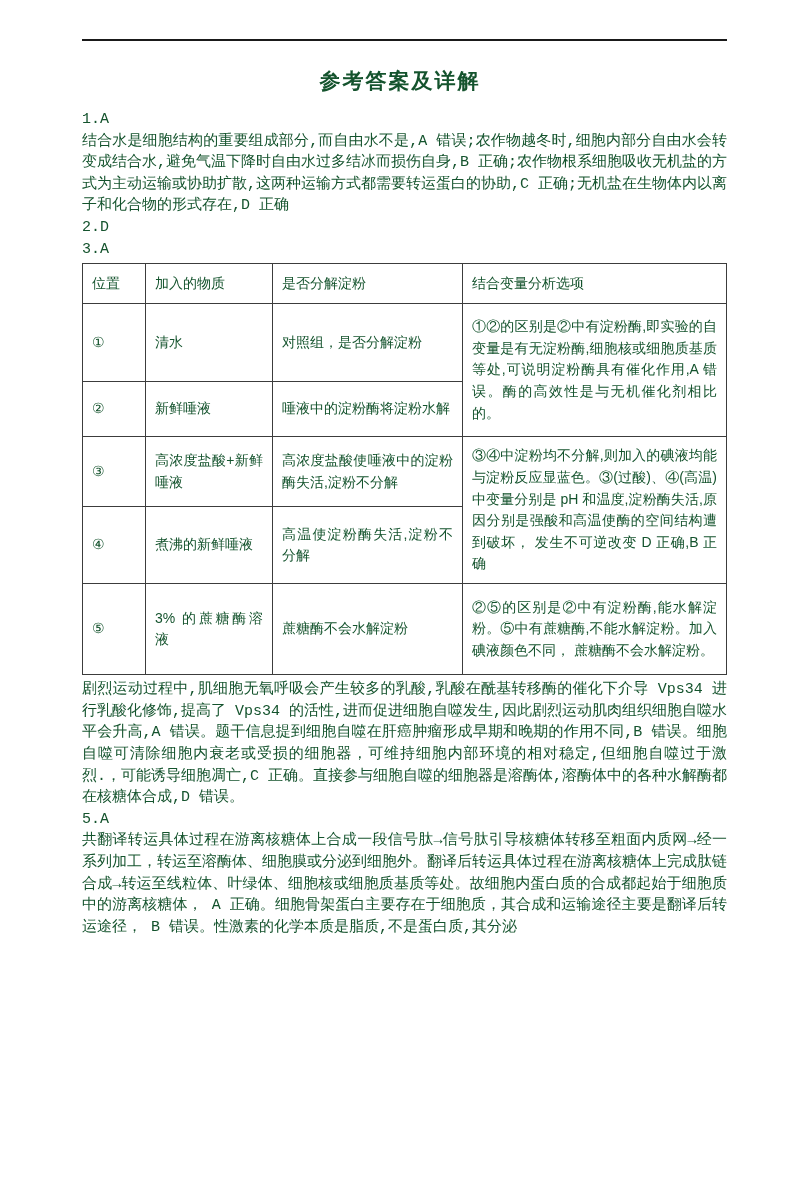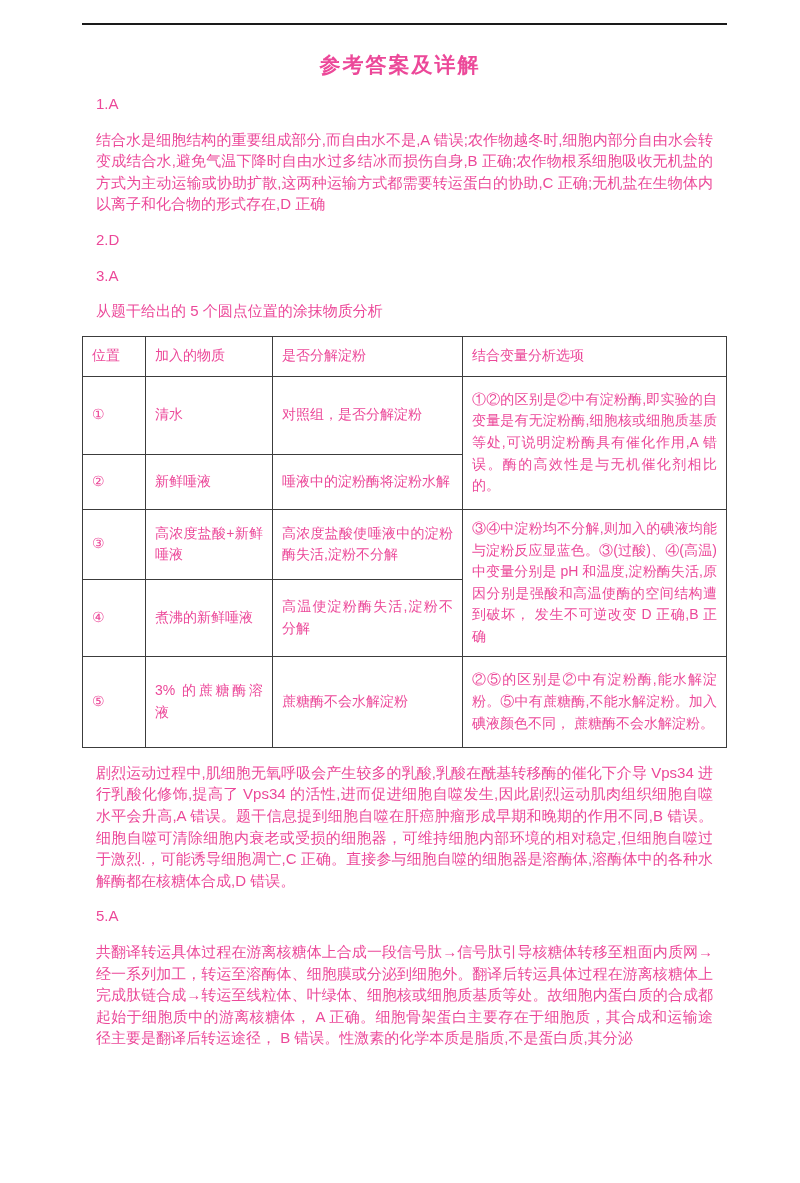--- a/index.html
+++ b/index.html
@@ -1,46 +1,46 @@
 <!DOCTYPE html>
 <html><head>
 <meta charset="utf-8">
 <style>
   html, body { margin: 0; padding: 0; background: #ffffff; }
   .page {
     position: relative;
     width: 800px;
     height: 1183px;
     background: #ffffff;
-    color: #ec4899;
+    color: #14532d;
     font-family: "Liberation Sans", sans-serif;
     overflow: hidden;
     box-sizing: border-box;
-    padding-top: 23px;
+    padding-top: 39px;
   }
   .top-rule {
     height: 2px;
     background: #1a1a1a;
     margin: 0 73px 0 82px;
   }
   .doc-title {
     margin: 26px 0 14px;
     text-align: center;
     font-size: 21px;
     font-weight: 700;
     letter-spacing: 2px;
   }
   .content {
     margin: 0 73px 0 82px;
     font-size: 15px;
     line-height: 21.6px;
     text-align: justify;
     text-justify: inter-ideograph;
   }
-  .content p { margin: 14px; }
+  .content p { margin: 0; font-family: Liberation Mono, monospace; }
   .answer-label { text-align: left; }
   table.analysis-table {
     width: 100%;
     border-collapse: collapse;
     table-layout: fixed;
     margin: 3px 0 4px;
   }
   table.analysis-table th,
   table.analysis-table td {
     border: 1px solid #3c3c3c;
@@ -76,21 +76,20 @@
   <h1 class="doc-title">参考答案及详解</h1>
 
   <div class="content">
 
     <p class="answer-label">1.A</p>
     <p class="answer-text">结合水是细胞结构的重要组成部分,而自由水不是,A 错误;农作物越冬时,细胞内部分自由水会转变成结合水,避免气温下降时自由水过多结冰而损伤自身,B 正确;农作物根系细胞吸收无机盐的方式为主动运输或协助扩散,这两种运输方式都需要转运蛋白的协助,C 正确;无机盐在生物体内以离子和化合物的形式存在,D 正确</p>
 
     <p class="answer-label">2.D</p>
 
     <p class="answer-label">3.A</p>
-    <p class="answer-text">从题干给出的 5 个圆点位置的涂抹物质分析</p>
 
     <table class="analysis-table">
       <colgroup>
         <col class="col-pos">
           <col class="col-sub">
           <col class="col-res">
           <col class="col-ana">
       </colgroup>
       <thead>
         <tr class="h-head">

